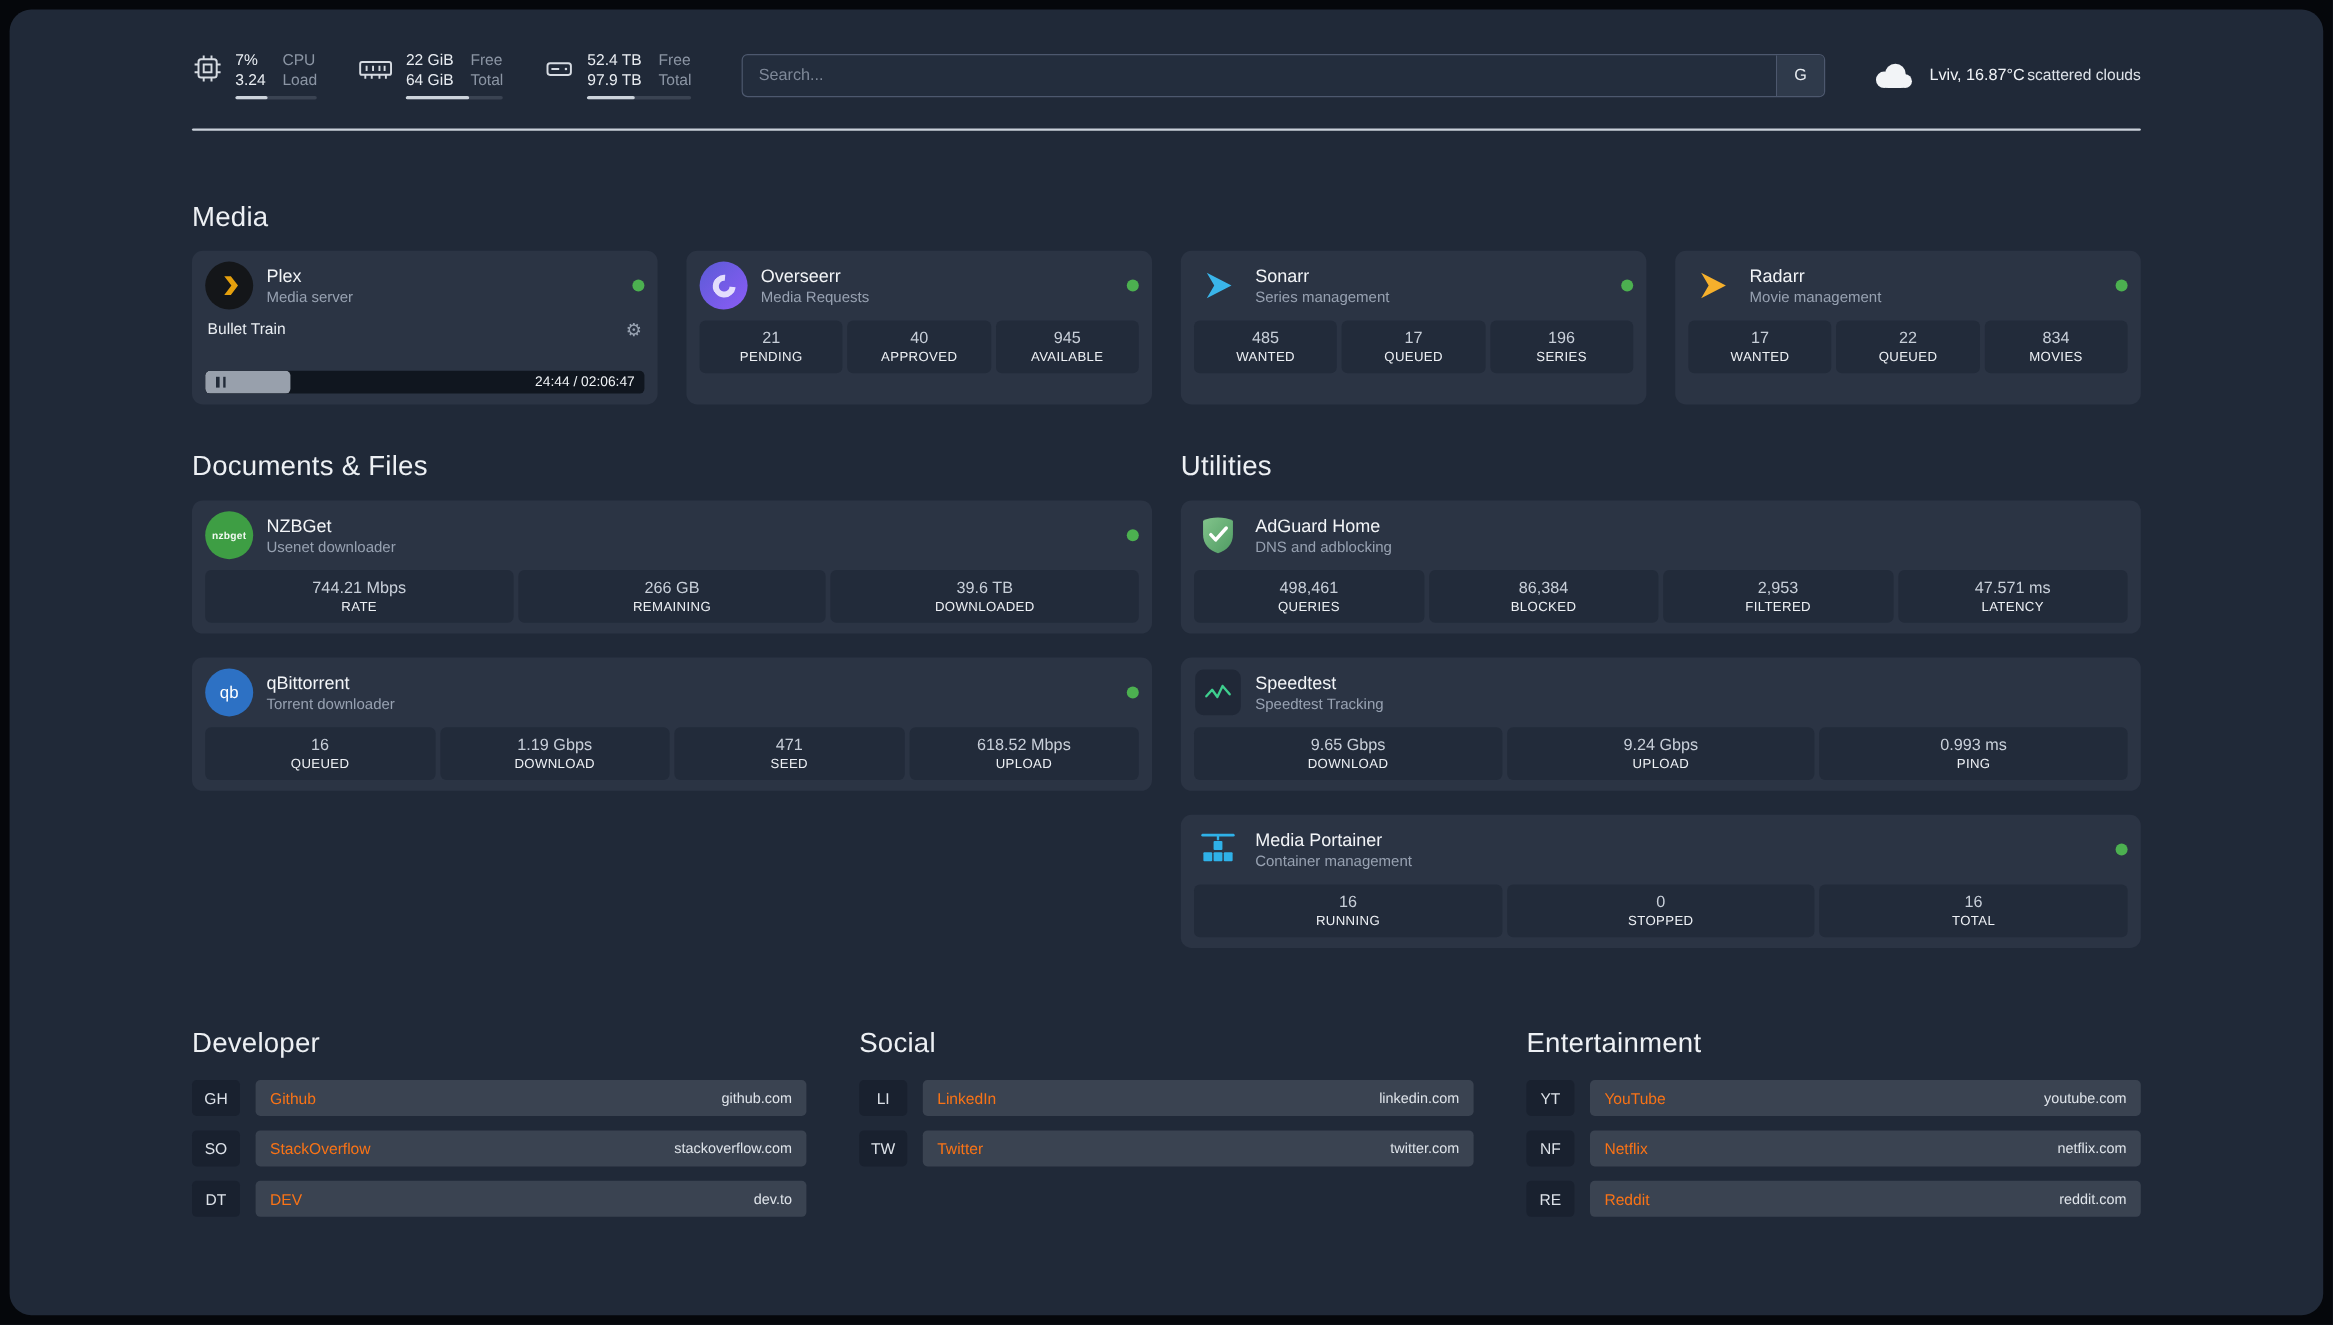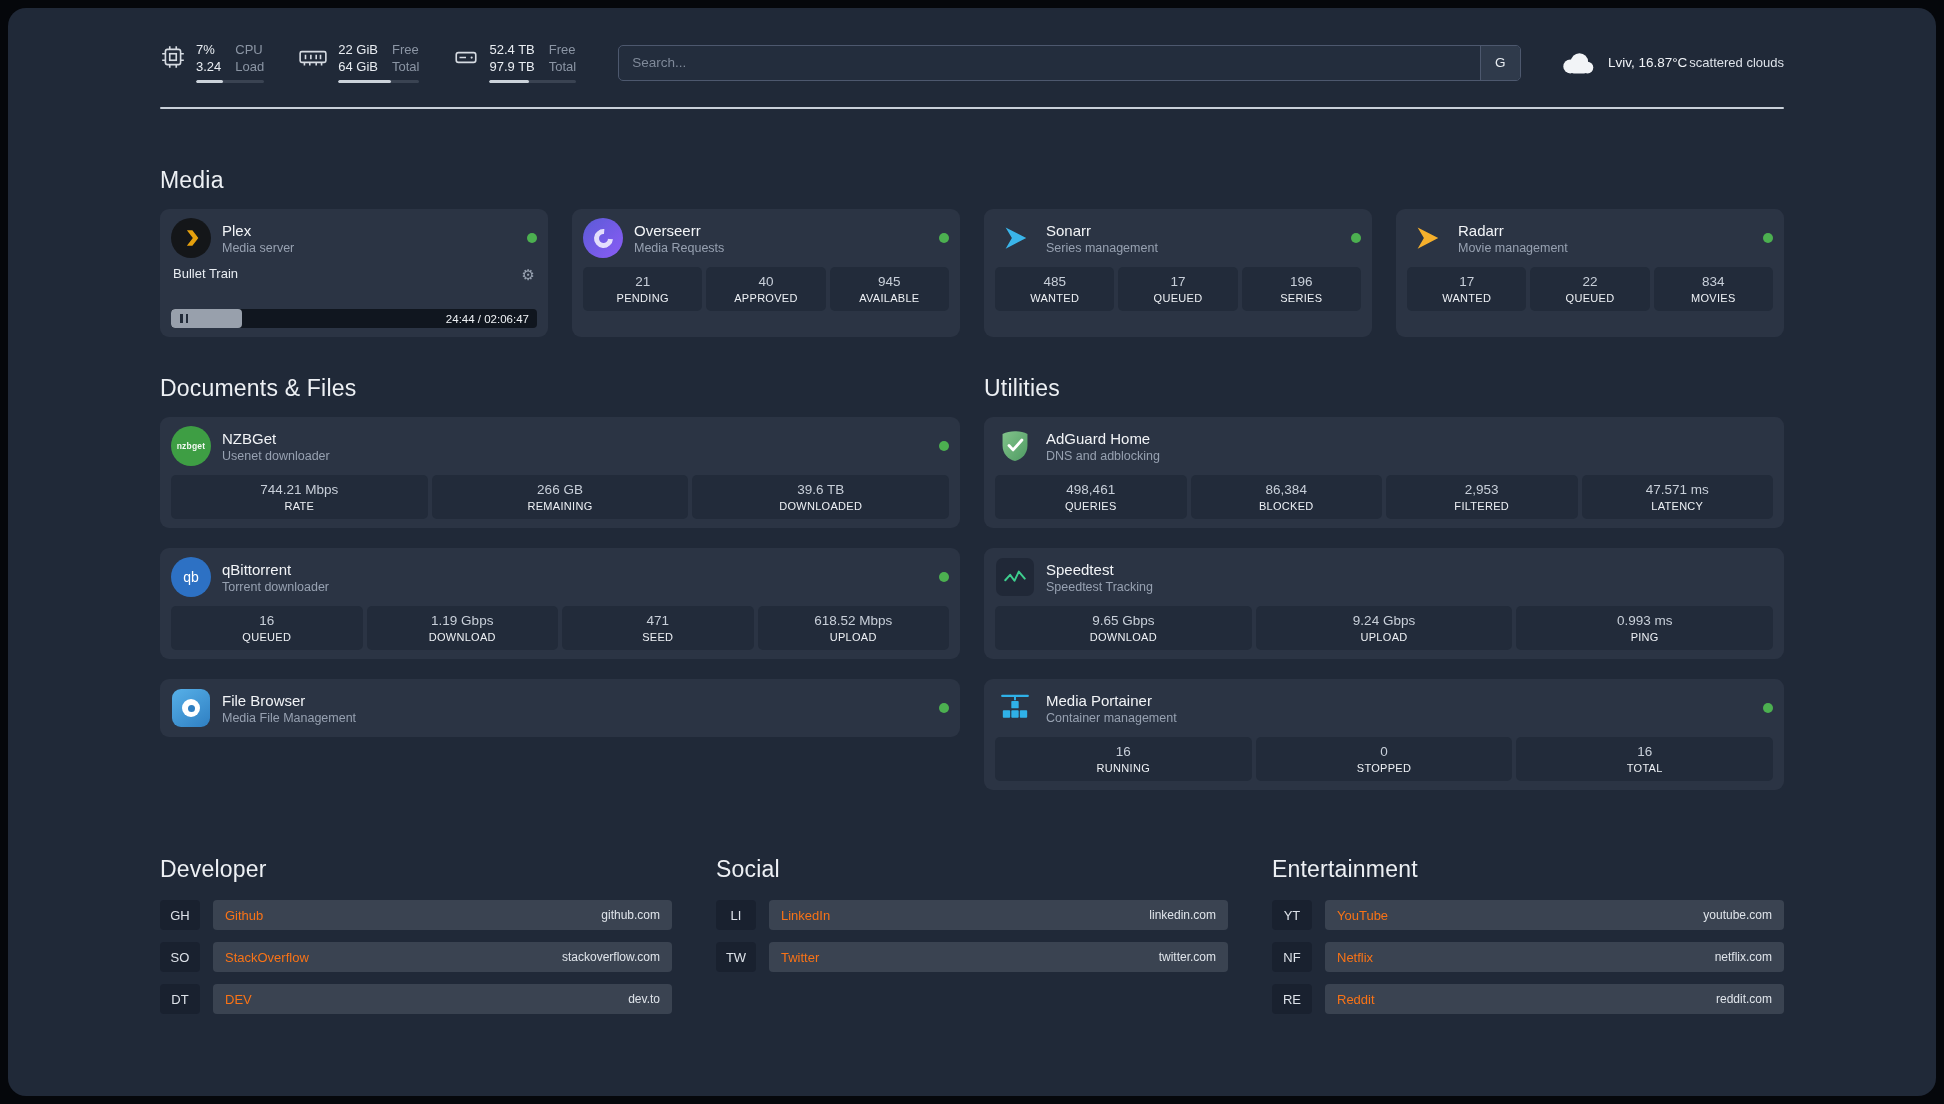--- a/index.html
+++ b/index.html
@@ -384,36 +384,20 @@
                 <span class="stat-value">471</span>
                 <span class="stat-label">SEED</span>
               </div>
               <div class="stat">
                 <span class="stat-value">618.52 Mbps</span>
                 <span class="stat-label">UPLOAD</span>
               </div>
             </div>
           </div>
 
-          <div class="card head-only">
-            <div class="card-head">
-              <div class="icon-wrap">
-                <div class="fb-square">
-                    <div class="fb-inner">
-                      <div class="fb-dot"></div>
-                    </div>
-                  </div>
-              </div>
-              <div class="head-text">
-                <span class="svc-name">File Browser</span>
-                <span class="svc-desc">Media File Management</span>
-              </div>
-              <span class="status-dot"></span>
-            </div>
-          </div>
 
         </div>
       </div>
 
       <div class="col">
         <h2 class="section-title">Utilities</h2>
         <div class="col-cards">
 
           <div class="card">
             <div class="card-head">

